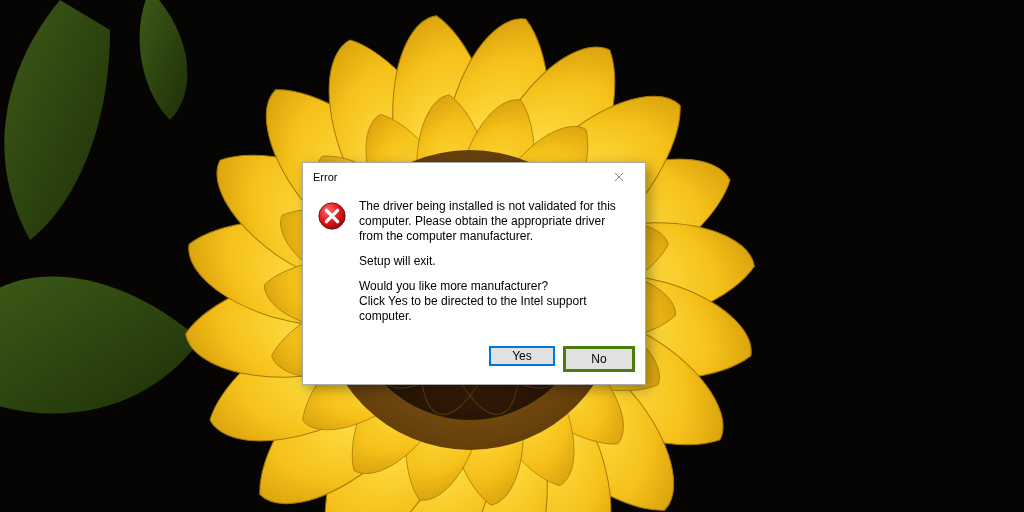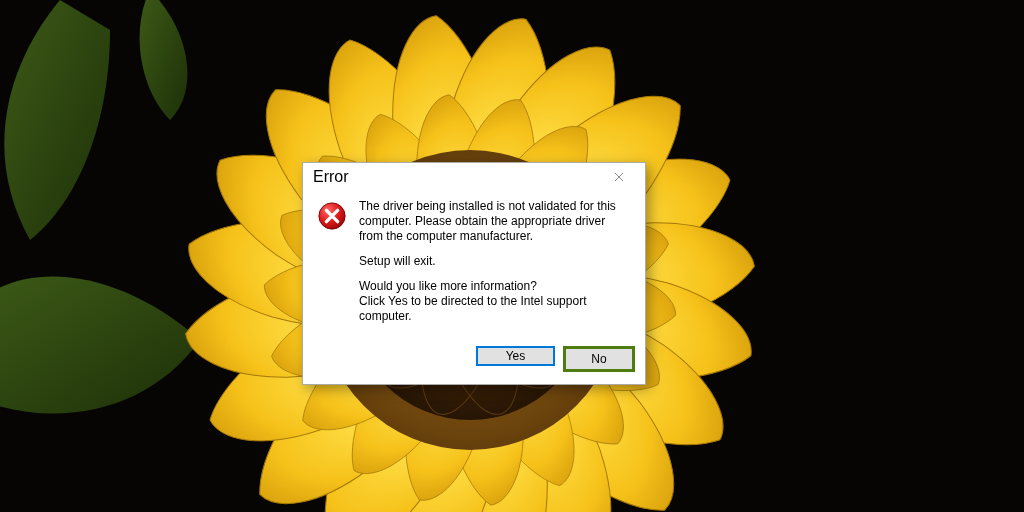--- a/index.html
+++ b/index.html
@@ -39,21 +39,21 @@
   }
   .titlebar {
     height: 28px;
     display: flex;
     align-items: center;
     justify-content: space-between;
     padding: 0 6px 0 10px;
     color: #000;
   }
   .titlebar .title {
-    font-size: 16px;
+    font-size: 11px;
   }
   .close-btn {
     width: 40px;
     height: 24px;
     display: flex;
     align-items: center;
     justify-content: center;
     color: #8a8a8a;
     font-size: 13px;
     line-height: 1;
@@ -97,21 +97,21 @@
     background: #e1e1e1;
     border: 3px solid #4d7c0f;
     display: flex;
     align-items: center;
     justify-content: center;
     cursor: default;
   }
   .btn.focused {
     border: 2px solid #0078d7;
     height: 20px;
-    width: 79px;
+    width: 66px;
     box-sizing: border-box;
   }
 </style>
 </head>
 <body>
 
 <div class="wallpaper">
   <svg viewBox="0 0 1024 512" preserveAspectRatio="xMidYMid slice">
     <defs>
       <radialGradient id="petalG" cx="50%" cy="40%" r="70%">
@@ -221,21 +221,21 @@
             <stop offset="100%" stop-color="#9e0606"></stop>
           </radialGradient>
         </defs>
         <circle cx="16" cy="16" r="14" fill="url(#errG)" stroke="#7a0404" stroke-width="1"></circle>
         <path d="M10 10 L22 22 M22 10 L10 22" stroke="#ffffff" stroke-width="3.6" stroke-linecap="round"></path>
       </svg>
     </div>
     <div class="msg-col">
       <p>The driver being installed is not validated for this computer. Please obtain the appropriate driver from the computer manufacturer.</p>
       <p>Setup will exit.</p>
-      <p style="margin-bottom:0">Would you like more information?</p>
+      <p style="margin-bottom:0">Would you like more manufacturer?</p>
       <p>Click Yes to be directed to the Intel support computer.</p>
     </div>
   </div>
 
   <div class="button-row">
     <div class="btn focused">Yes</div>
     <div class="btn">No</div>
   </div>
 </div>
 

